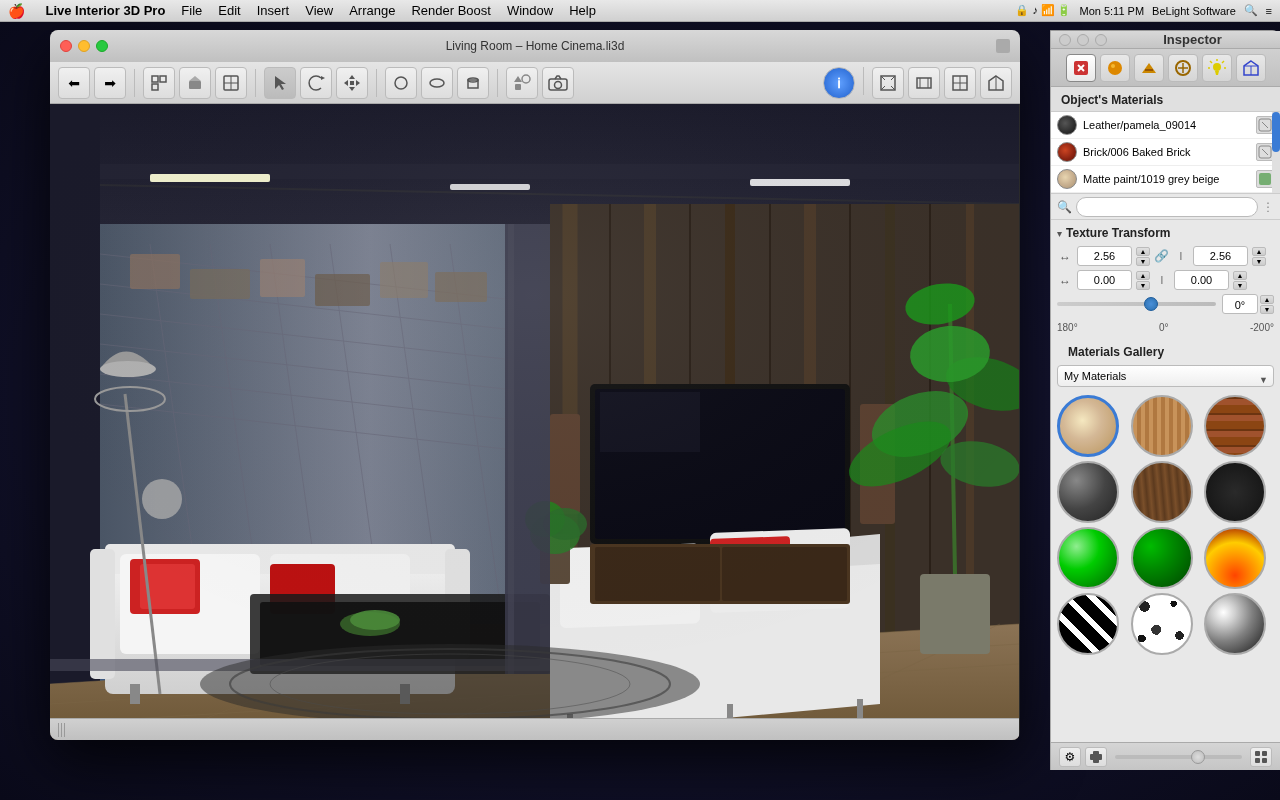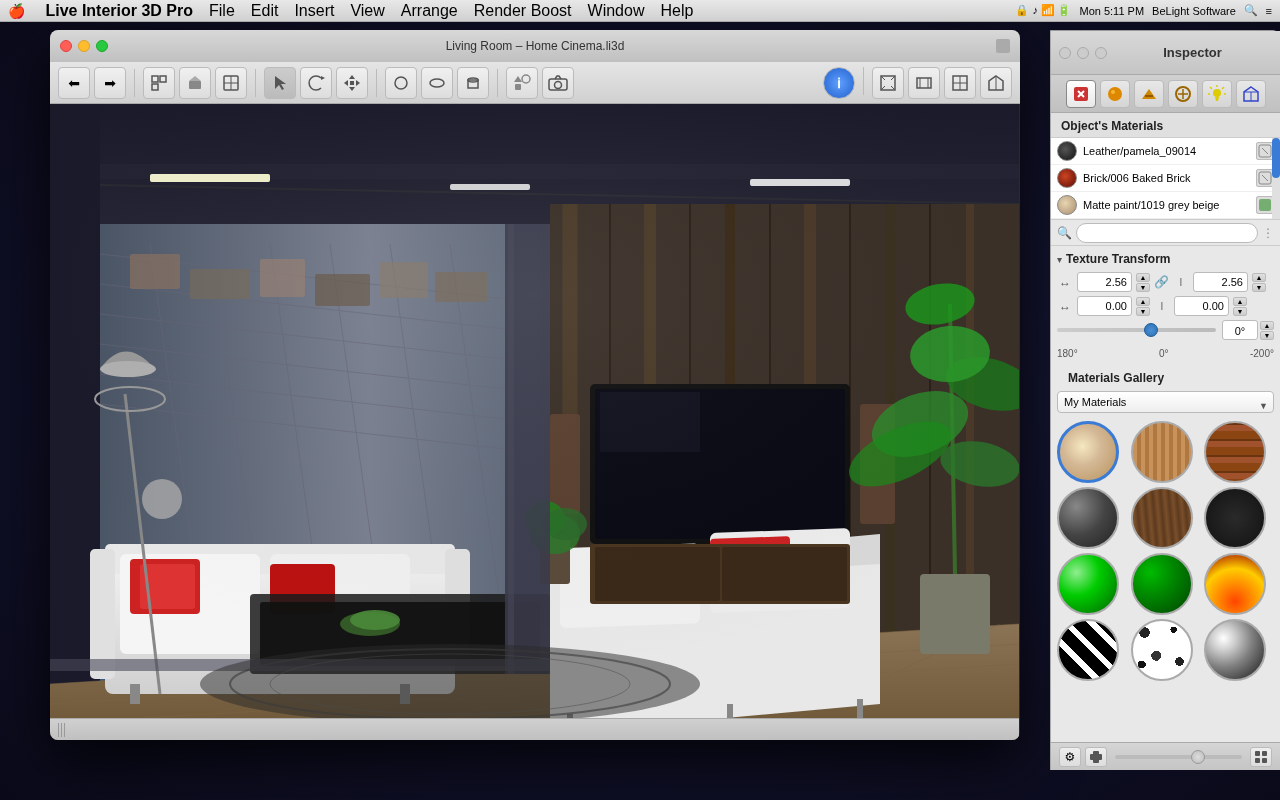--- a/index.html
+++ b/index.html
@@ -26,21 +26,21 @@
       position: absolute;
       top: 0;
       left: 0;
       z-index: 100;
     }
     .menubar-apple {
       font-size: 14px;
       margin-right: 4px;
     }
     .menubar-item {
-      font-size: 16px;
+      font-size: 13px;
       color: #000;
       font-weight: 500;
       cursor: pointer;
     }
     .menubar-item.bold { font-weight: 700; }
     .menubar-right {
       margin-left: auto;
       display: flex;
       align-items: center;
       gap: 8px;
@@ -179,21 +179,21 @@
       right: 0;
       width: 230px;
       height: 740px;
       background: #e8e8e8;
       border-left: 1px solid #aaa;
       border-top: 1px solid #999;
       border-radius: 0 8px 8px 0;
     }
 
     .inspector-titlebar {
-      height: 44px;
+      height: 18px;
       background: linear-gradient(180deg, #d8d8d8 0%, #c5c5c5 100%);
       display: flex;
       align-items: center;
       padding: 0 8px;
       gap: 6px;
       border-bottom: 1px solid #aaa;
     }
     .inspector-title-text {
       font-size: 13px;
       font-weight: 600;
@@ -348,21 +348,21 @@
       color: #555;
       width: 16px;
       text-align: center;
     }
     .transform-input {
       width: 55px;
       height: 20px;
       background: #fff;
       border: 1px solid #bbb;
       border-radius: 3px;
-      text-align: right;
+      text-align: center;
       padding: 0 4px;
       font-size: 11px;
     }
     .transform-stepper {
       display: flex;
       flex-direction: column;
       gap: 1px;
     }
     .stepper-btn {
       width: 14px;

